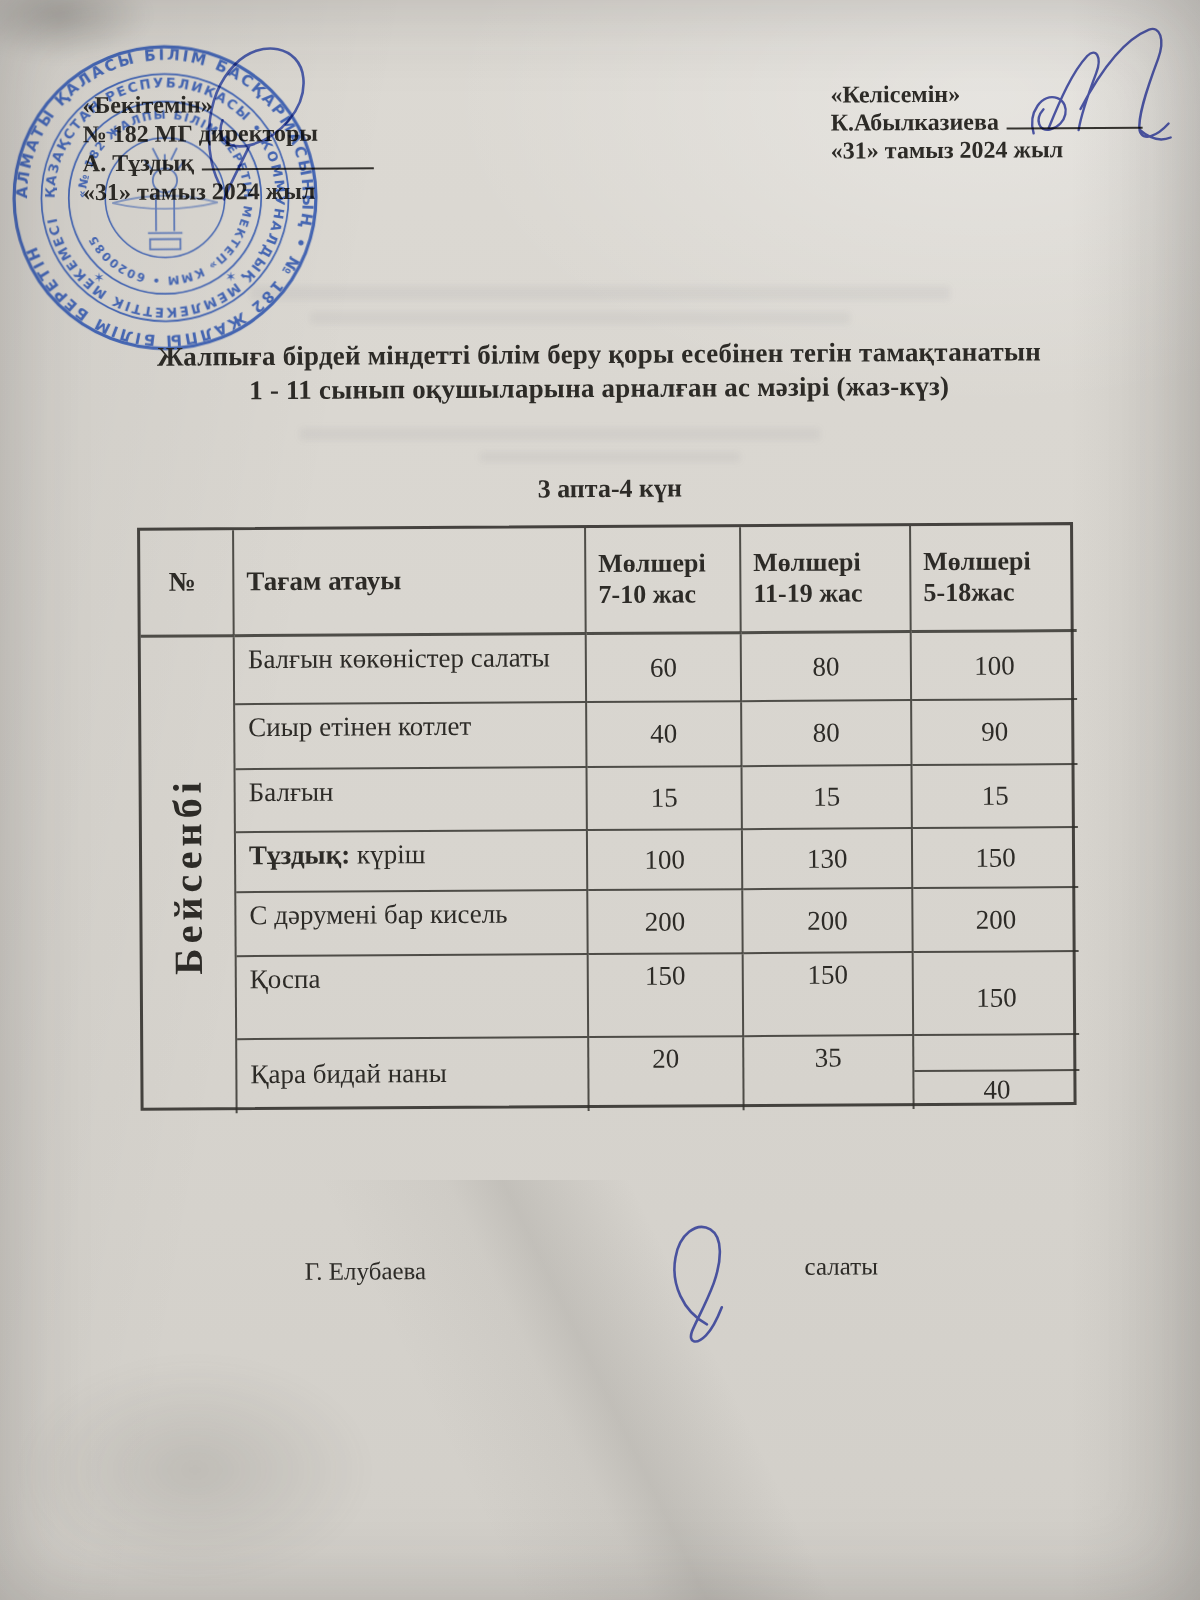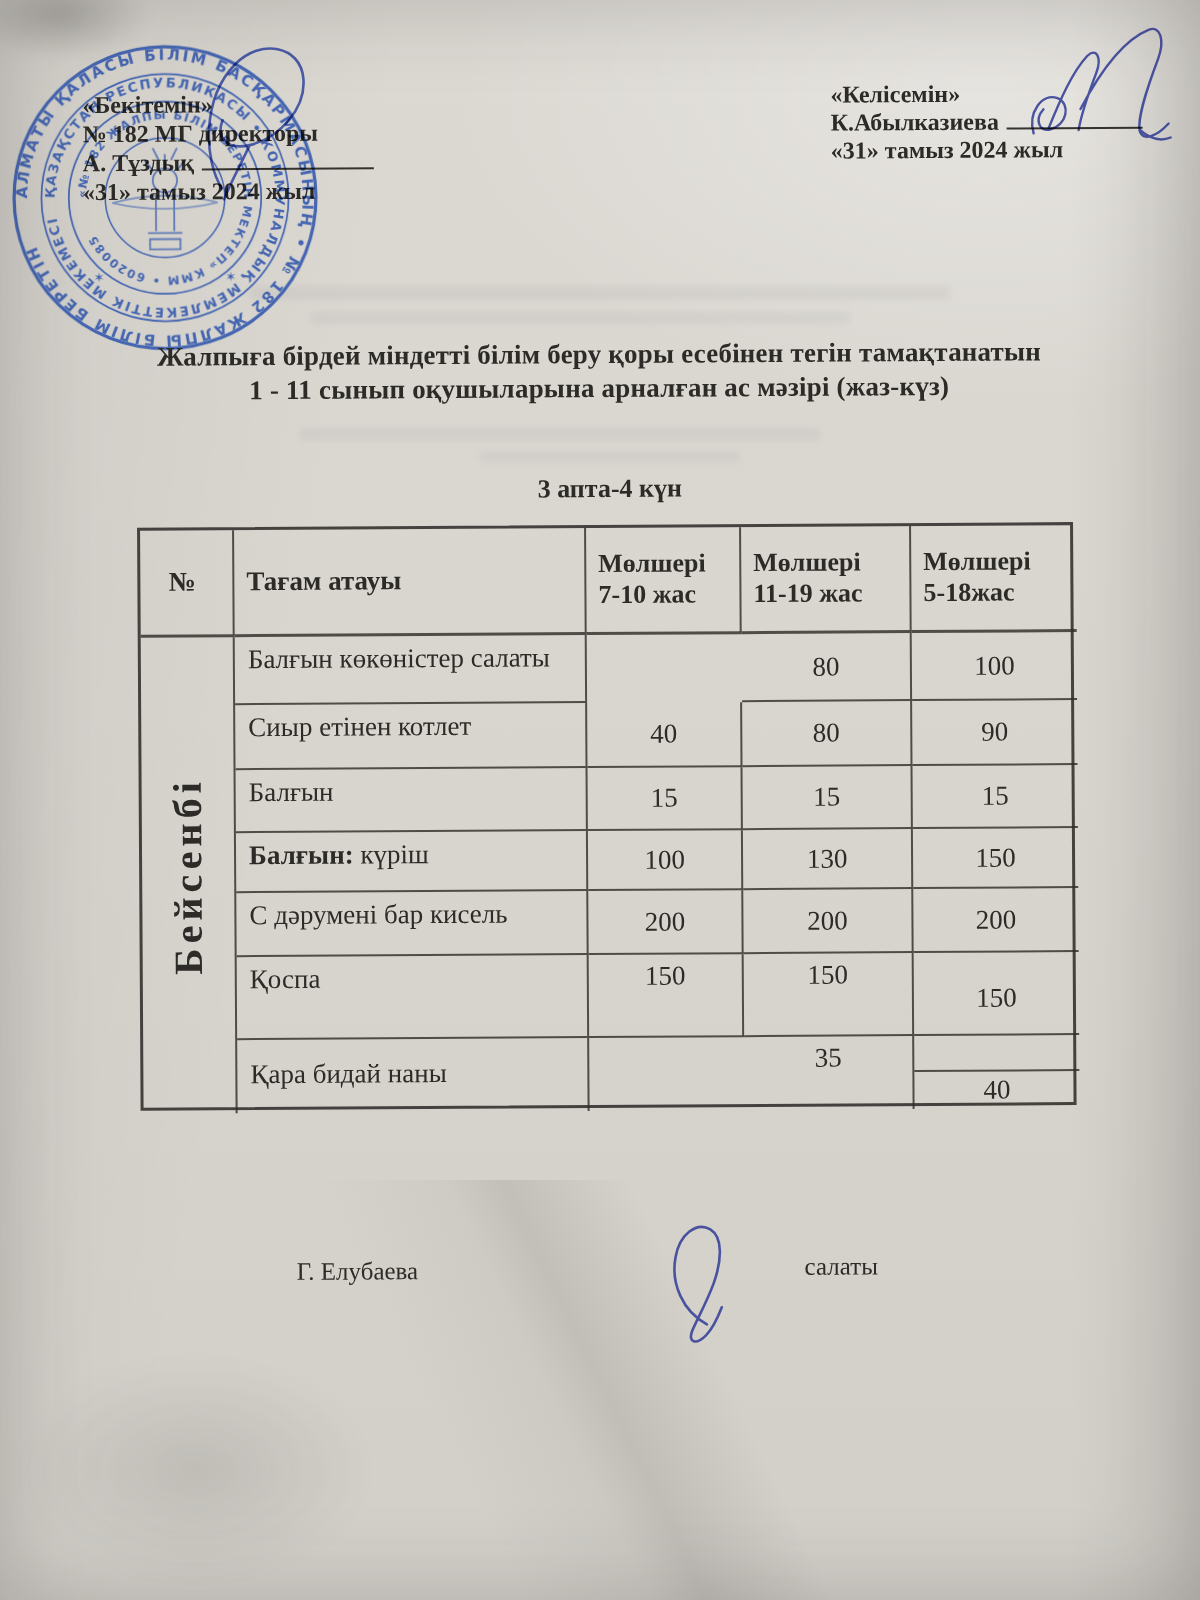--- a/index.html
+++ b/index.html
@@ -59,21 +59,21 @@
   .val { display:flex; align-items:center; justify-content:center; }
   .val.top { align-items:flex-start; padding-top:6px; }
   .val.push { align-items:flex-start; padding-top:30px; }
   .day-cell { display:flex; align-items:center; justify-content:center; }
   .day-label { transform: rotate(-90deg); white-space:nowrap; font-weight:bold; font-size:40px; letter-spacing:5px; }
   .split { display:flex; flex-direction:column; }
   .split-top { height:36px; border-bottom:2px solid rgba(48,46,42,.82); }
   .split-bottom { flex:1; display:flex; align-items:center; justify-content:center; }
 
   
-  .nurse-name { position:absolute; left:292px; top:1256px; font-size:25px; }
+  .nurse-name { position:absolute; left:300px; top:1256px; font-size:25px; }
   .nurse-role { position:absolute; left:800px; top:1254px; font-size:25px; }
 
   
   .stamp-svg { position:absolute; left:10px; top:38px; width:314px; height:314px; mix-blend-mode:multiply; opacity:.88; filter: blur(.4px); }
   .ink-layer { position:absolute; inset:0; width:1200px; height:1600px; mix-blend-mode:multiply; pointer-events:none; }
   .stamp-text { font-family:"DejaVu Sans", sans-serif; font-weight:bold; fill:#2f55ad; }
 </style>
 </head>
 <body>
 
@@ -155,52 +155,54 @@
       <div class="cell hcell no-r" style="grid-area:1/5; font-size:26px; line-height:31px;">
         <span>Мөлшері</span>
         <span>5-18жас</span>
       </div>
 
       <div class="cell day-cell no-b" style="grid-area:2/1/9/2">
         <span class="day-label">Бейсенбі</span>
       </div>
 
       <div class="cell dish" style="grid-area:2/2"><b></b><span>Балғын көкөністер салаты</span></div>
+      <div class="cell val" style="grid-area:2/3">60</div>
       <div class="cell val" style="grid-area:2/4">80</div>
       <div class="cell val no-r" style="grid-area:2/5">100</div>
 
       <div class="cell dish" style="grid-area:3/2"><b></b><span>Сиыр етінен котлет</span></div>
       <div class="cell val" style="grid-area:3/3">40</div>
       <div class="cell val" style="grid-area:3/4">80</div>
       <div class="cell val no-r" style="grid-area:3/5">90</div>
 
       <div class="cell dish" style="grid-area:4/2"><b></b><span>Балғын</span></div>
       <div class="cell val" style="grid-area:4/3">15</div>
       <div class="cell val" style="grid-area:4/4">15</div>
       <div class="cell val no-r" style="grid-area:4/5">15</div>
 
-      <div class="cell dish" style="grid-area:5/2"><b>Балғын:</b><span> күріш</span></div>
+      <div class="cell dish" style="grid-area:5/2"><b>Тұздық:</b><span> күріш</span></div>
       <div class="cell val" style="grid-area:5/3">100</div>
       <div class="cell val" style="grid-area:5/4">130</div>
       <div class="cell val no-r" style="grid-area:5/5">150</div>
 
       <div class="cell dish" style="grid-area:6/2"><b></b><span>С дәрумені бар кисель</span></div>
       <div class="cell val" style="grid-area:6/3">200</div>
       <div class="cell val" style="grid-area:6/4">200</div>
       <div class="cell val no-r" style="grid-area:6/5">200</div>
 
       <div class="cell dish" style="grid-area:7/2"><b></b><span>Қоспа</span></div>
       <div class="cell val top" style="grid-area:7/3">150</div>
       <div class="cell val top" style="grid-area:7/4">150</div>
       <div class="cell val push no-r" style="grid-area:7/5">150</div>
 
       <div class="cell dish vcenter no-b" style="grid-area:8/2">
           <b></b>
           <span>Қара бидай наны</span>
         </div>
+      <div class="cell val top no-b" style="grid-area:8/3">20</div>
       <div class="cell val top no-b" style="grid-area:8/4">35</div>
       <div class="cell split no-r no-b" style="grid-area:8/5">
         <div class="split-top"></div>
         <div class="split-bottom">40</div>
       </div>
     </div>
 
     <div class="nurse-name">Г. Елубаева</div>
     <div class="nurse-role">салаты</div>
 

